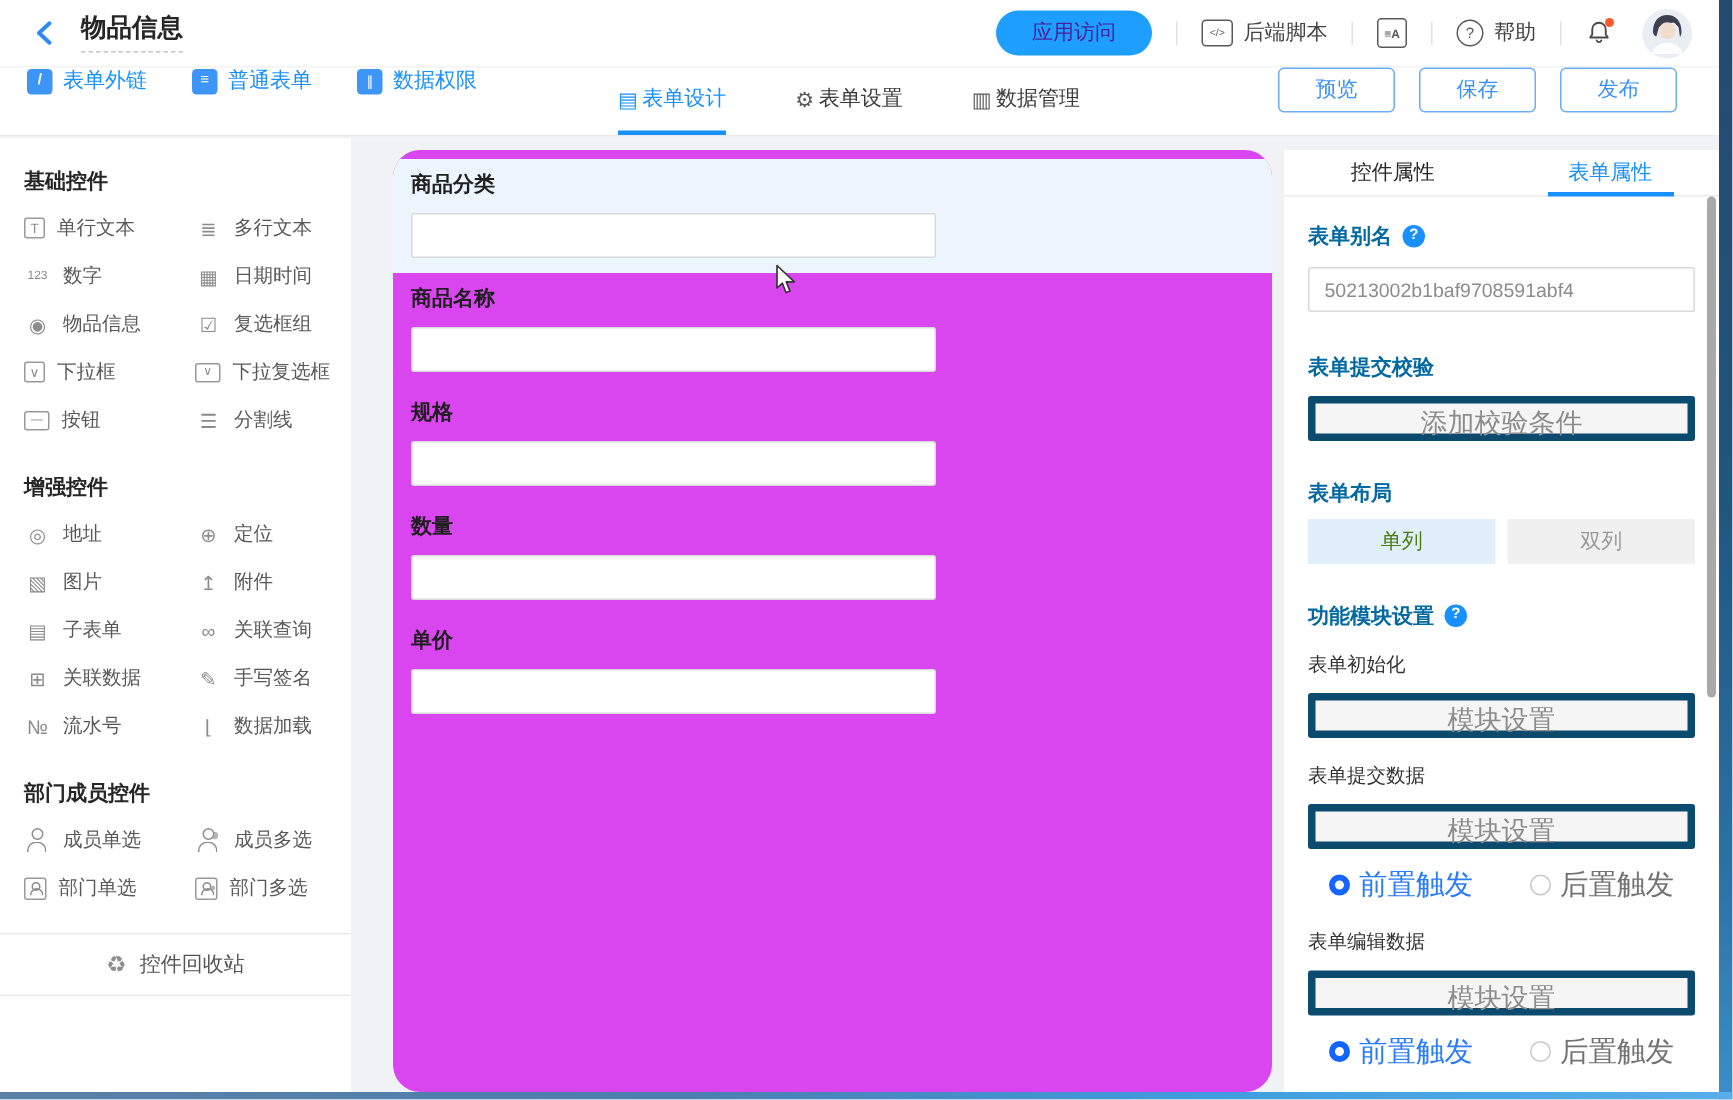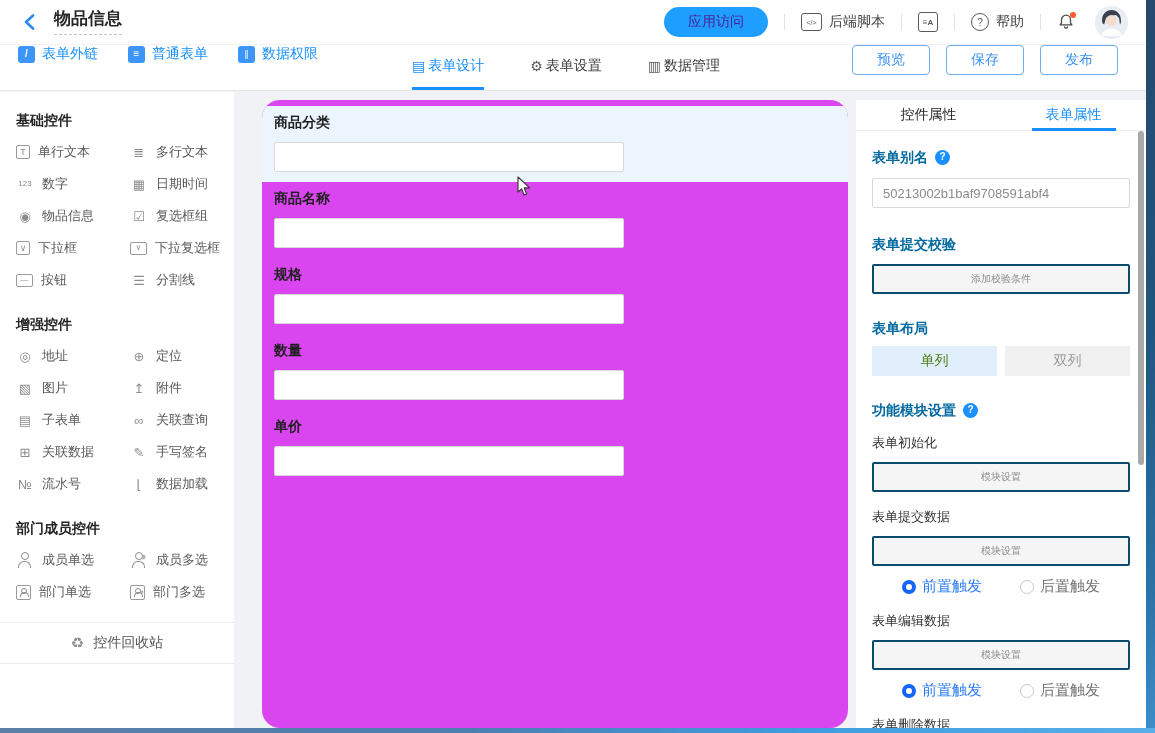--- a/index.html
+++ b/index.html
@@ -98,30 +98,30 @@
   .p-tab.active{color:#1890ff;}
   .p-tab.active::after{content:"";position:absolute;bottom:-1px;left:50%;margin-left:-42px;width:84px;
           height:3px;background:#1890ff;}
   .p-body{padding:18px 16px 0;box-sizing:border-box;height:calc(100% - 31px);overflow:hidden;}
   .p-label{font-size:14px;font-weight:bold;color:#0369a1;display:flex;align-items:center;gap:7px;line-height:16px;}
   .help-icon{width:15px;height:15px;border-radius:50%;background:#1890ff;color:#fff;display:inline-flex;
           align-items:center;justify-content:center;flex:none;}
   .help-icon::after{content:"?";font-size:10px;font-weight:bold;}
   .alias-input{margin-top:13px;width:100%;height:30px;border:1px solid #d9d9d9;border-radius:2px;
           color:#8c8c8c;font-size:13px;padding:0 10px;box-sizing:border-box;outline:none;background:#fff;}
-  .gray-btn{width:100%;height:30px;background:#f5f5f5;border:2px solid #0c4a6e;border-radius:2px;
-          color:#8c8c8c;font-size:10px;cursor:pointer;text-align:center;}
+  .gray-btn{width:100%;height:30px;background:#f5f5f5;border:5px solid #0c4a6e;border-radius:2px;
+          color:#8c8c8c;font-size:18px;cursor:pointer;text-align:center;}
   .segmented{display:flex;gap:8px;margin-top:10px;}
   .seg{flex:1;height:30px;font-size:14px;border:none;background:#f0f0f0;color:#999;cursor:pointer;}
   .seg.active{background:#e1effd;color:#4d7c0f;}
   .p-sublabel{font-size:13px;color:#333;margin-top:17px;line-height:15px;}
   .mt12{margin-top:12px;}
   .mt26{margin-top:26px;}
   .mt28{margin-top:28px;}
-  .radio-row{display:flex;justify-content:center;gap:38px;margin-top:11px;font-size:15px;}
+  .radio-row{display:flex;justify-content:center;gap:38px;margin-top:11px;font-size:19px;}
   .radio{display:flex;align-items:center;gap:6px;cursor:pointer;color:#737373;}
   .radio .radio-dot{width:14px;height:14px;border-radius:50%;box-sizing:border-box;border:1px solid #c9c9c9;background:#fff;flex:none;}
   .radio.selected{color:#2b7cf7;}
   .radio.selected .radio-dot{border:4.5px solid #1464ff;}
   .panel-scrollbar{position:absolute;right:2px;top:31px;width:6px;height:334px;background:#a9a9a9;
           border-radius:3px;cursor:pointer;}
 
   .cursor{position:absolute;left:517px;top:176px;z-index:60;pointer-events:none;}
 </style>
 </head>

